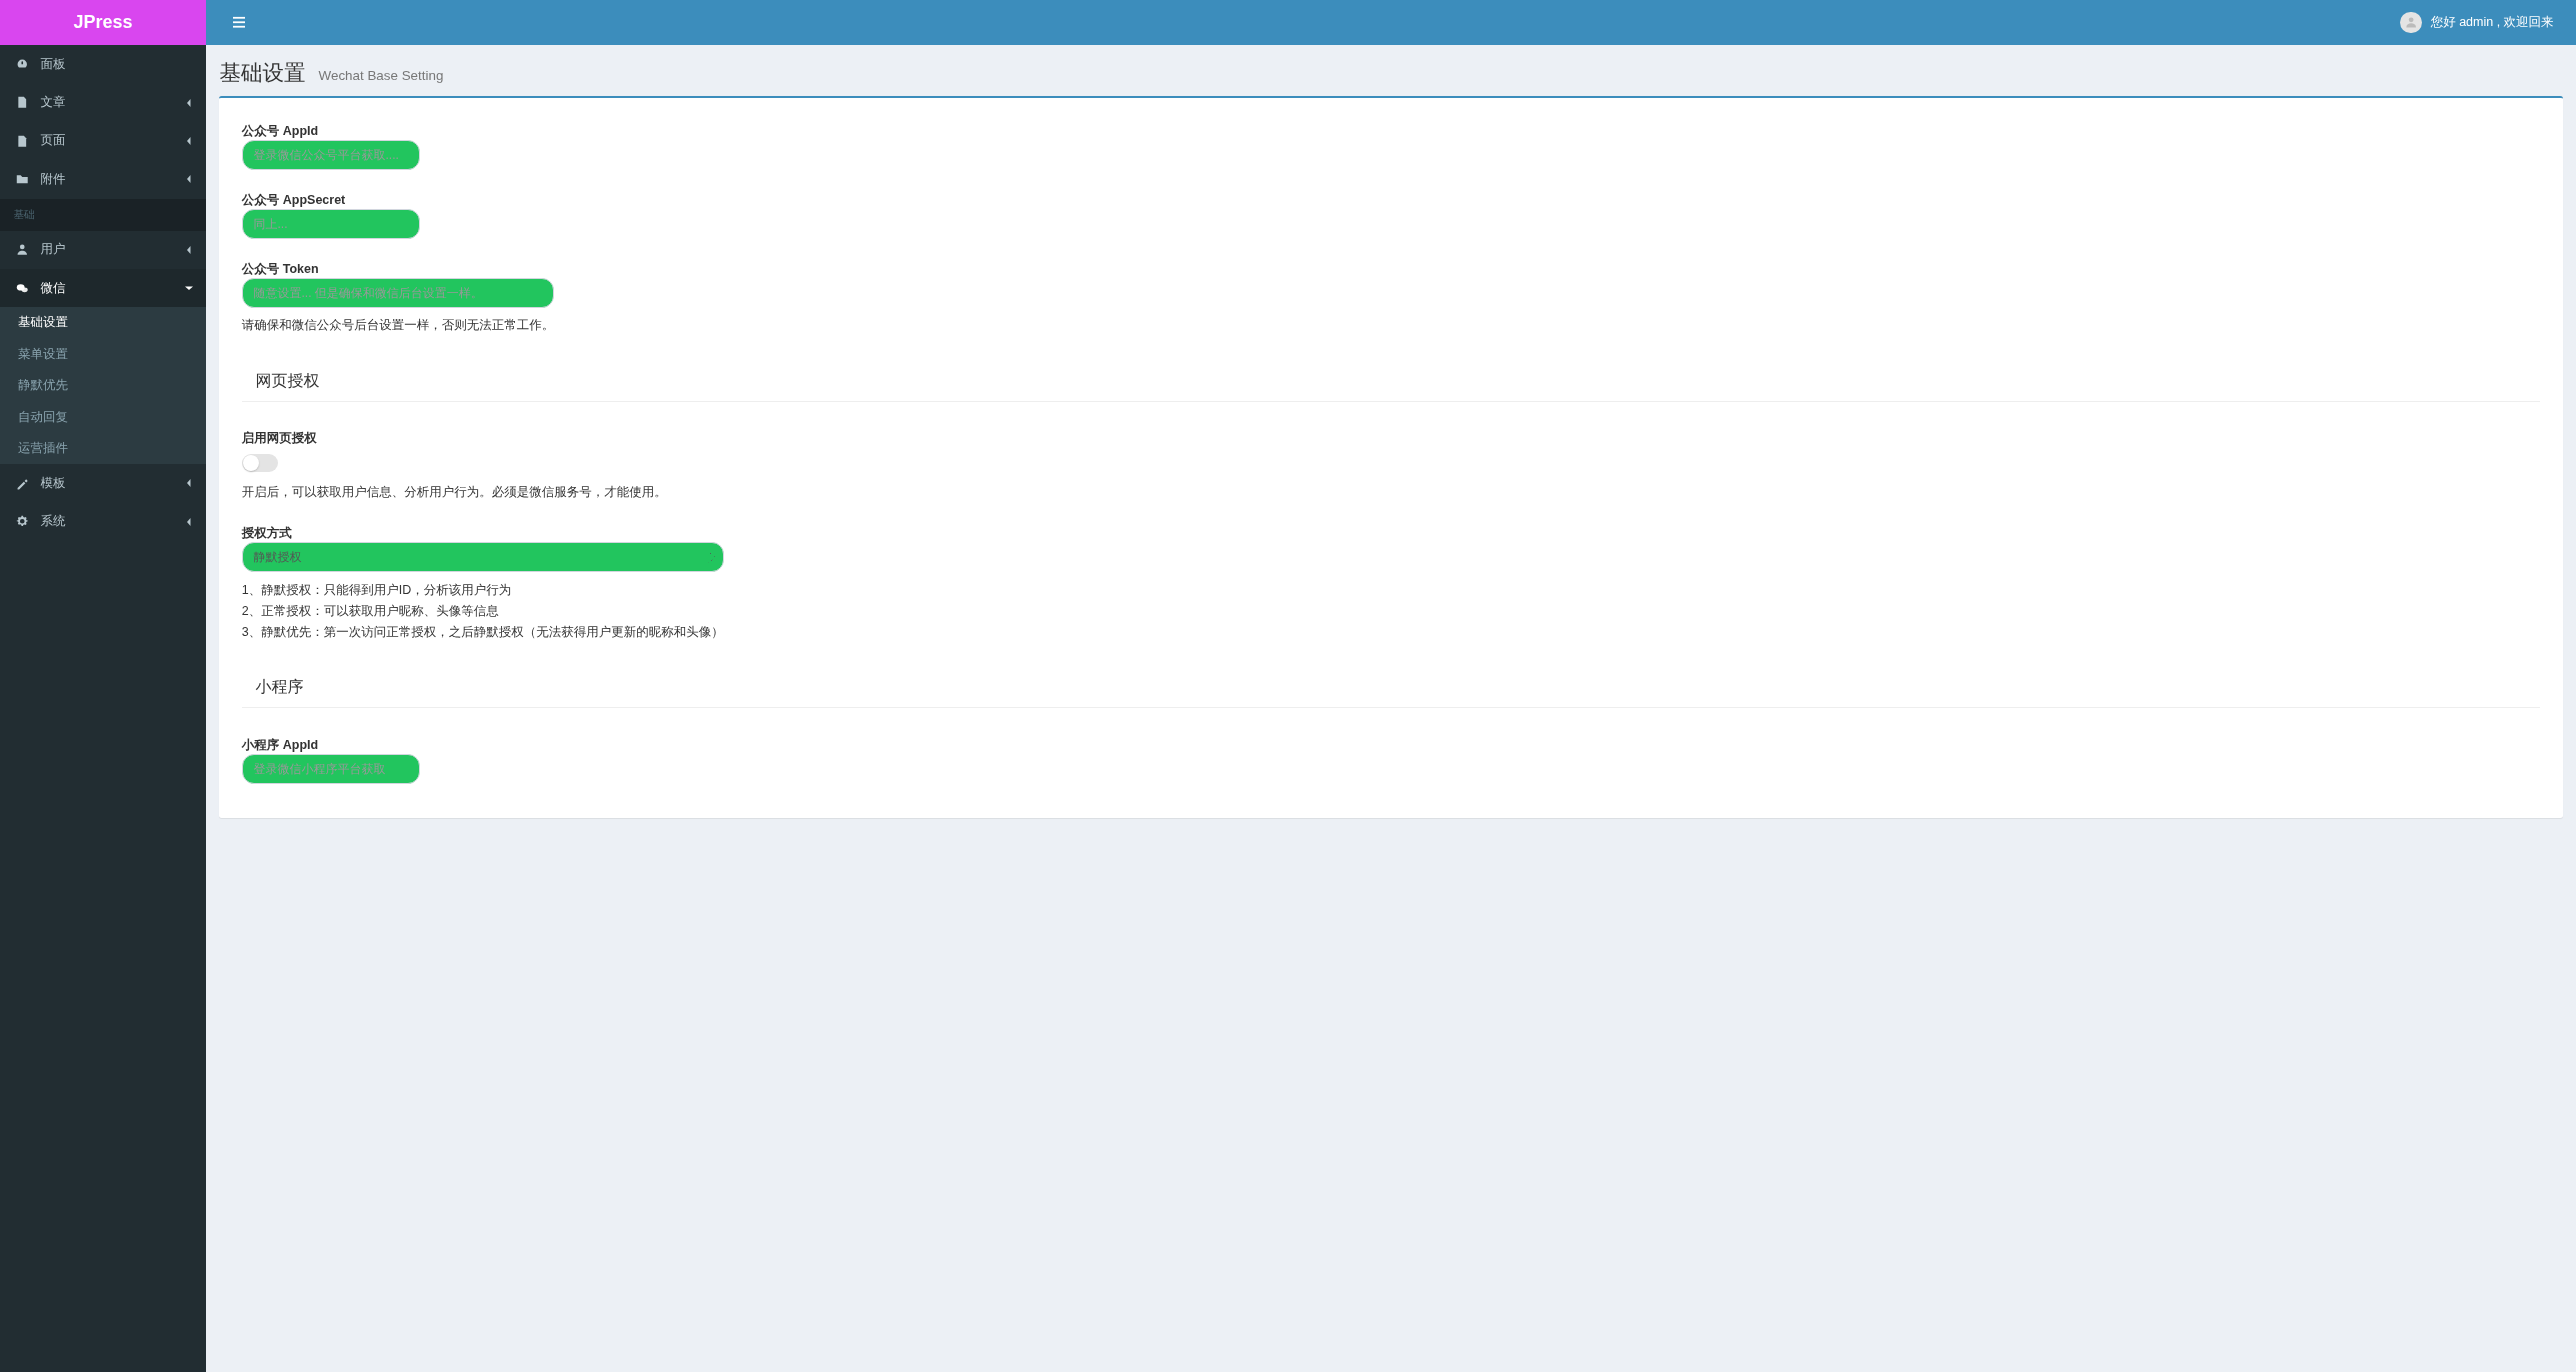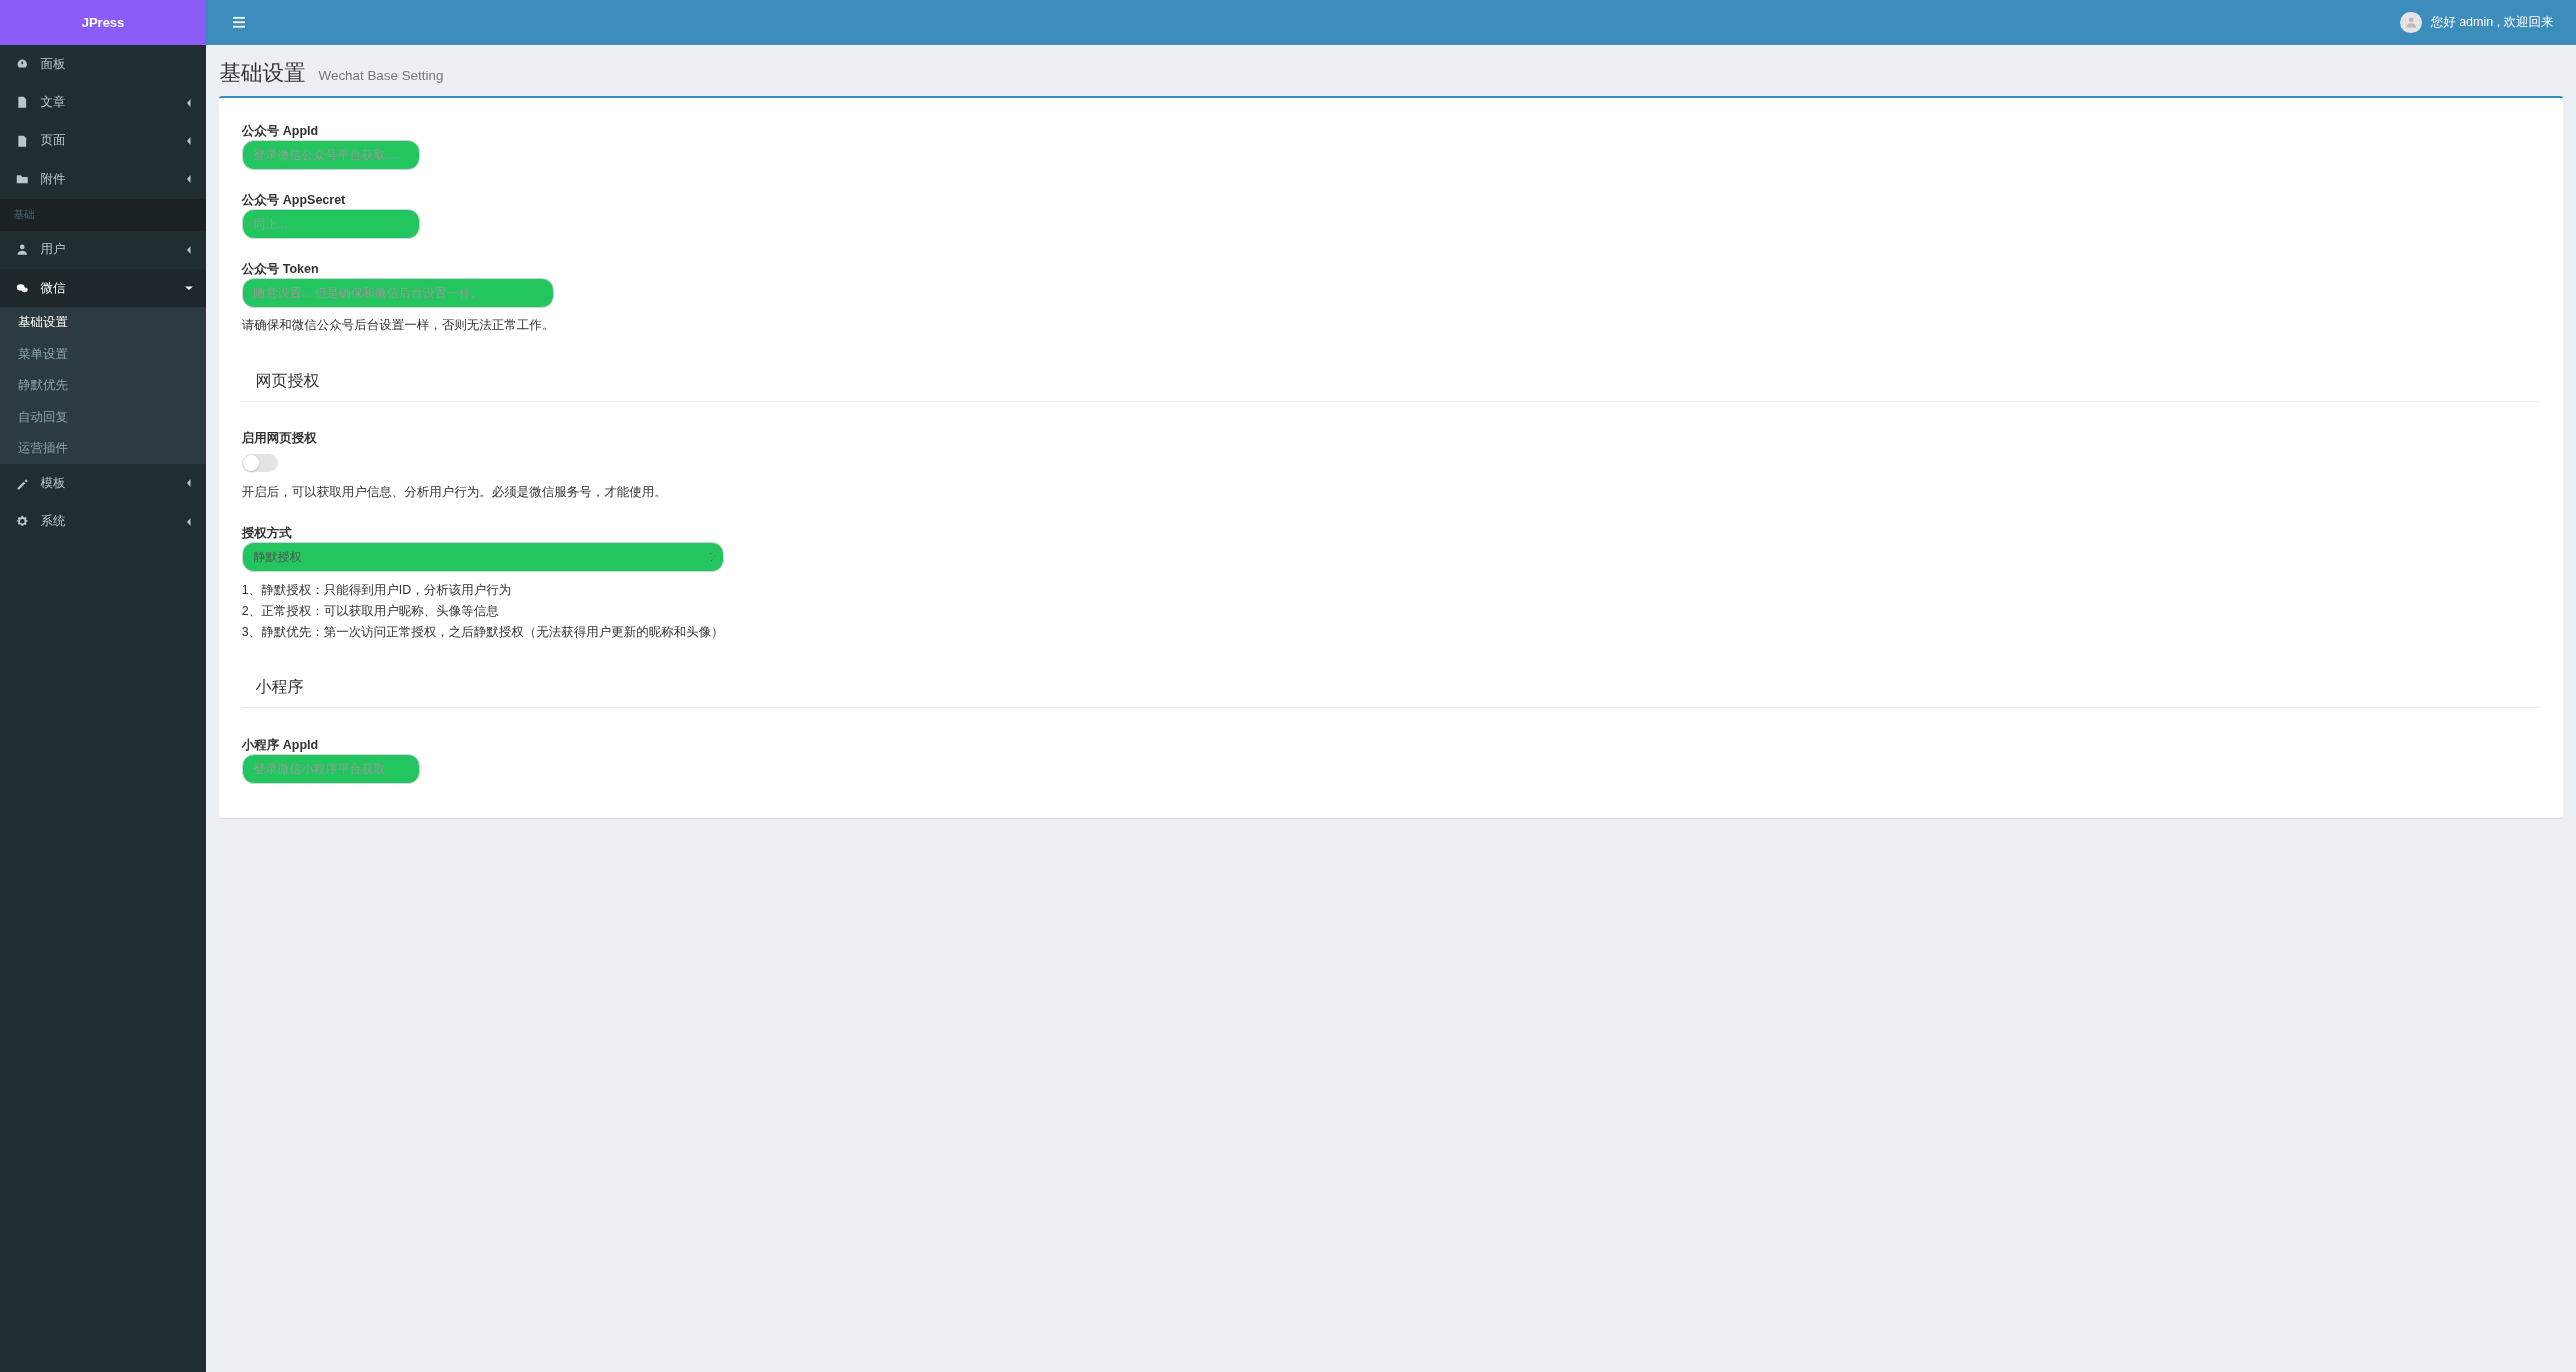--- a/index.html
+++ b/index.html
@@ -14,25 +14,25 @@
 
 .main-header {
   height: 45px;
   display: flex;
   background: #3c8dbc;
   color: #fff;
 }
 .logo {
   width: 206px;
   height: 45px;
-  background: #8b5cf6;
+  background: #d946ef;
   display: flex;
   align-items: center;
   justify-content: center;
-  font-size: 13px;
+  font-size: 18px;
   font-weight: bold;
 }
 .navbar {
   flex: 1;
   display: flex;
   align-items: center;
   justify-content: space-between;
   padding: 0 13.4px;
 }
 .sidebar-toggle {

